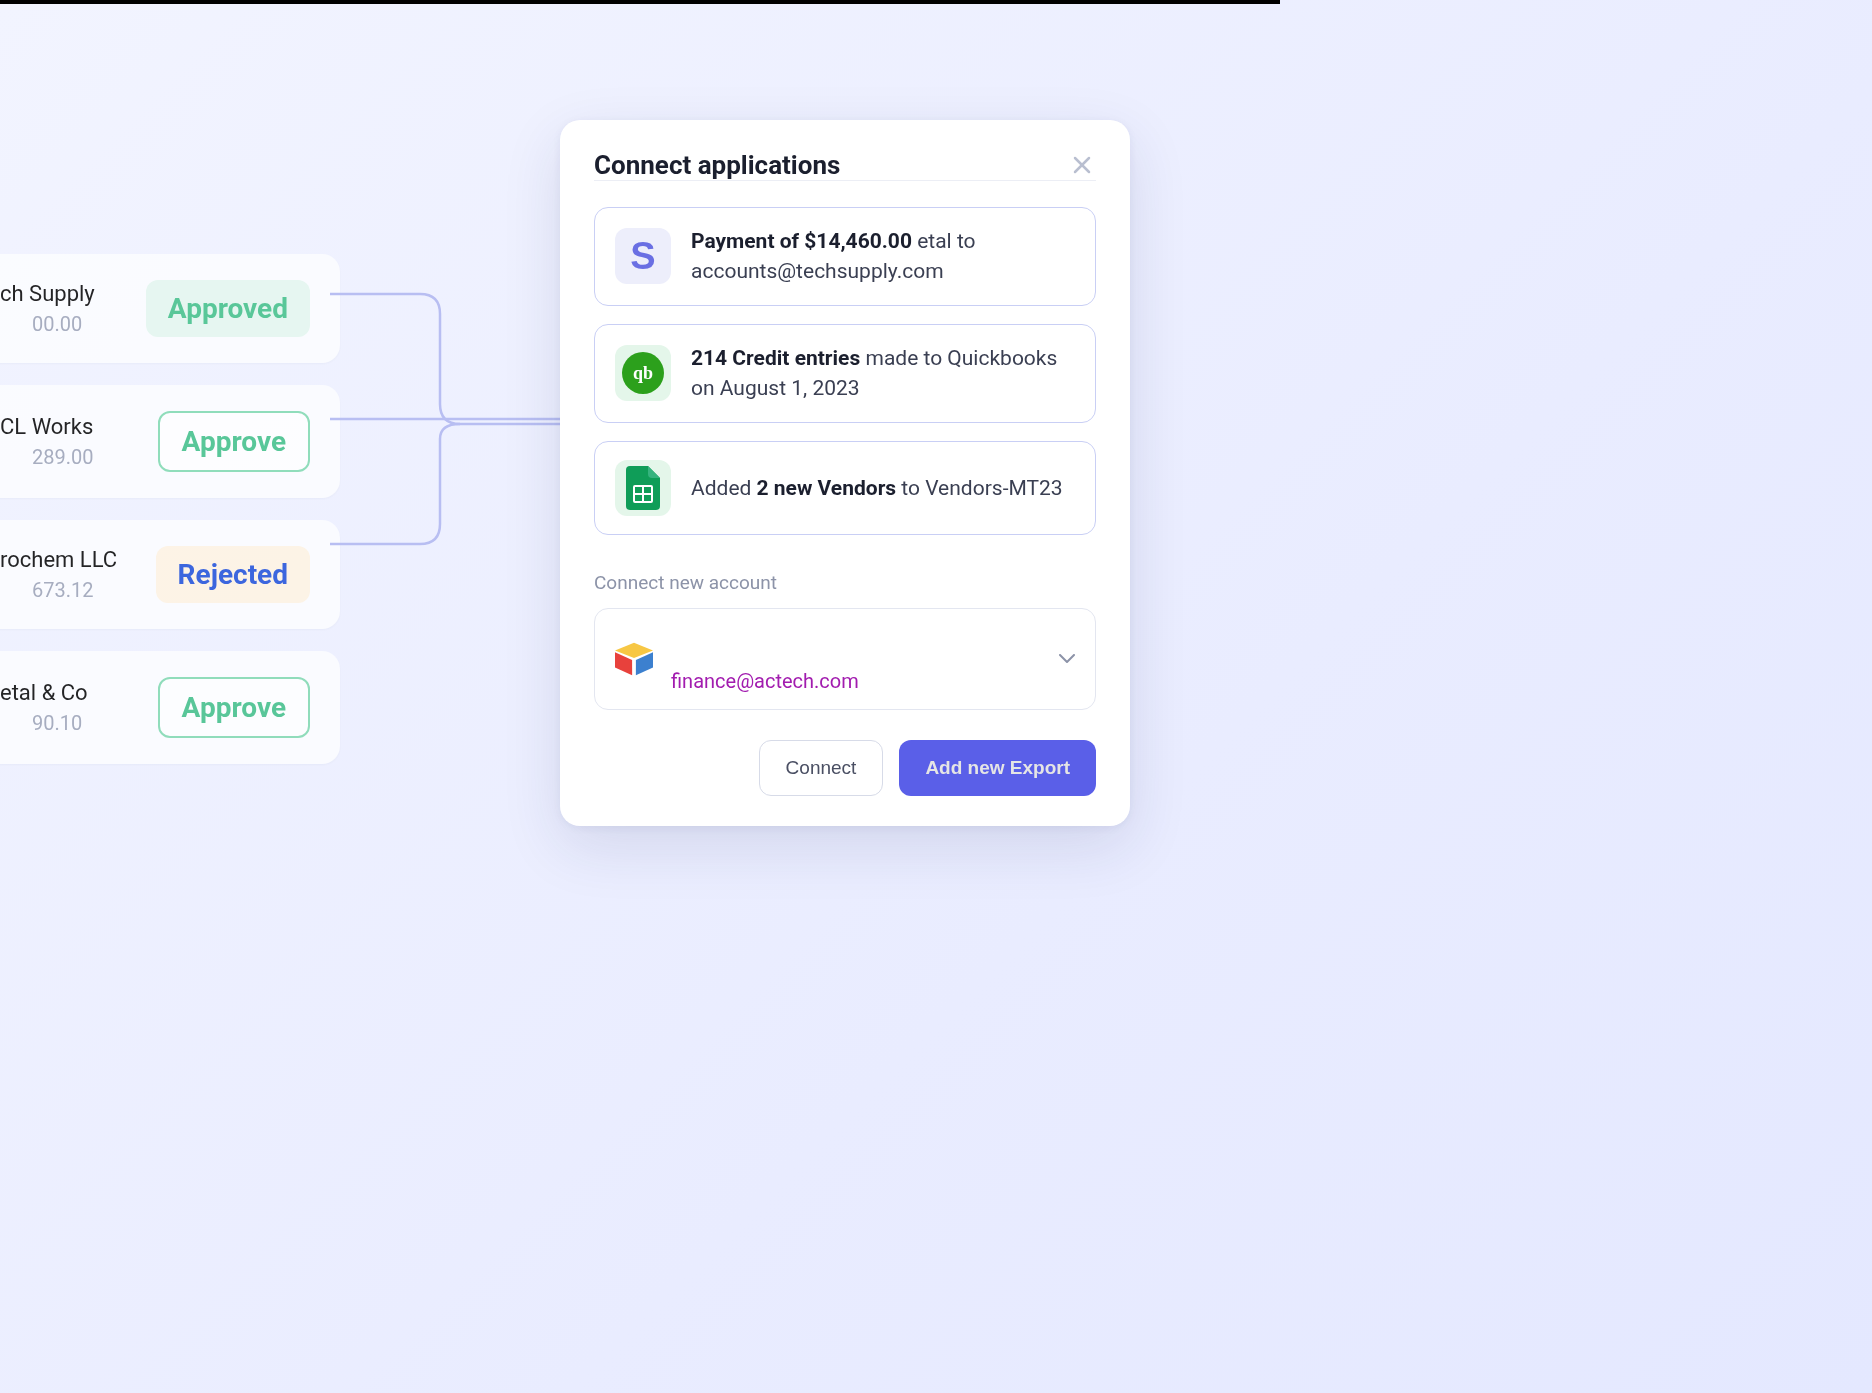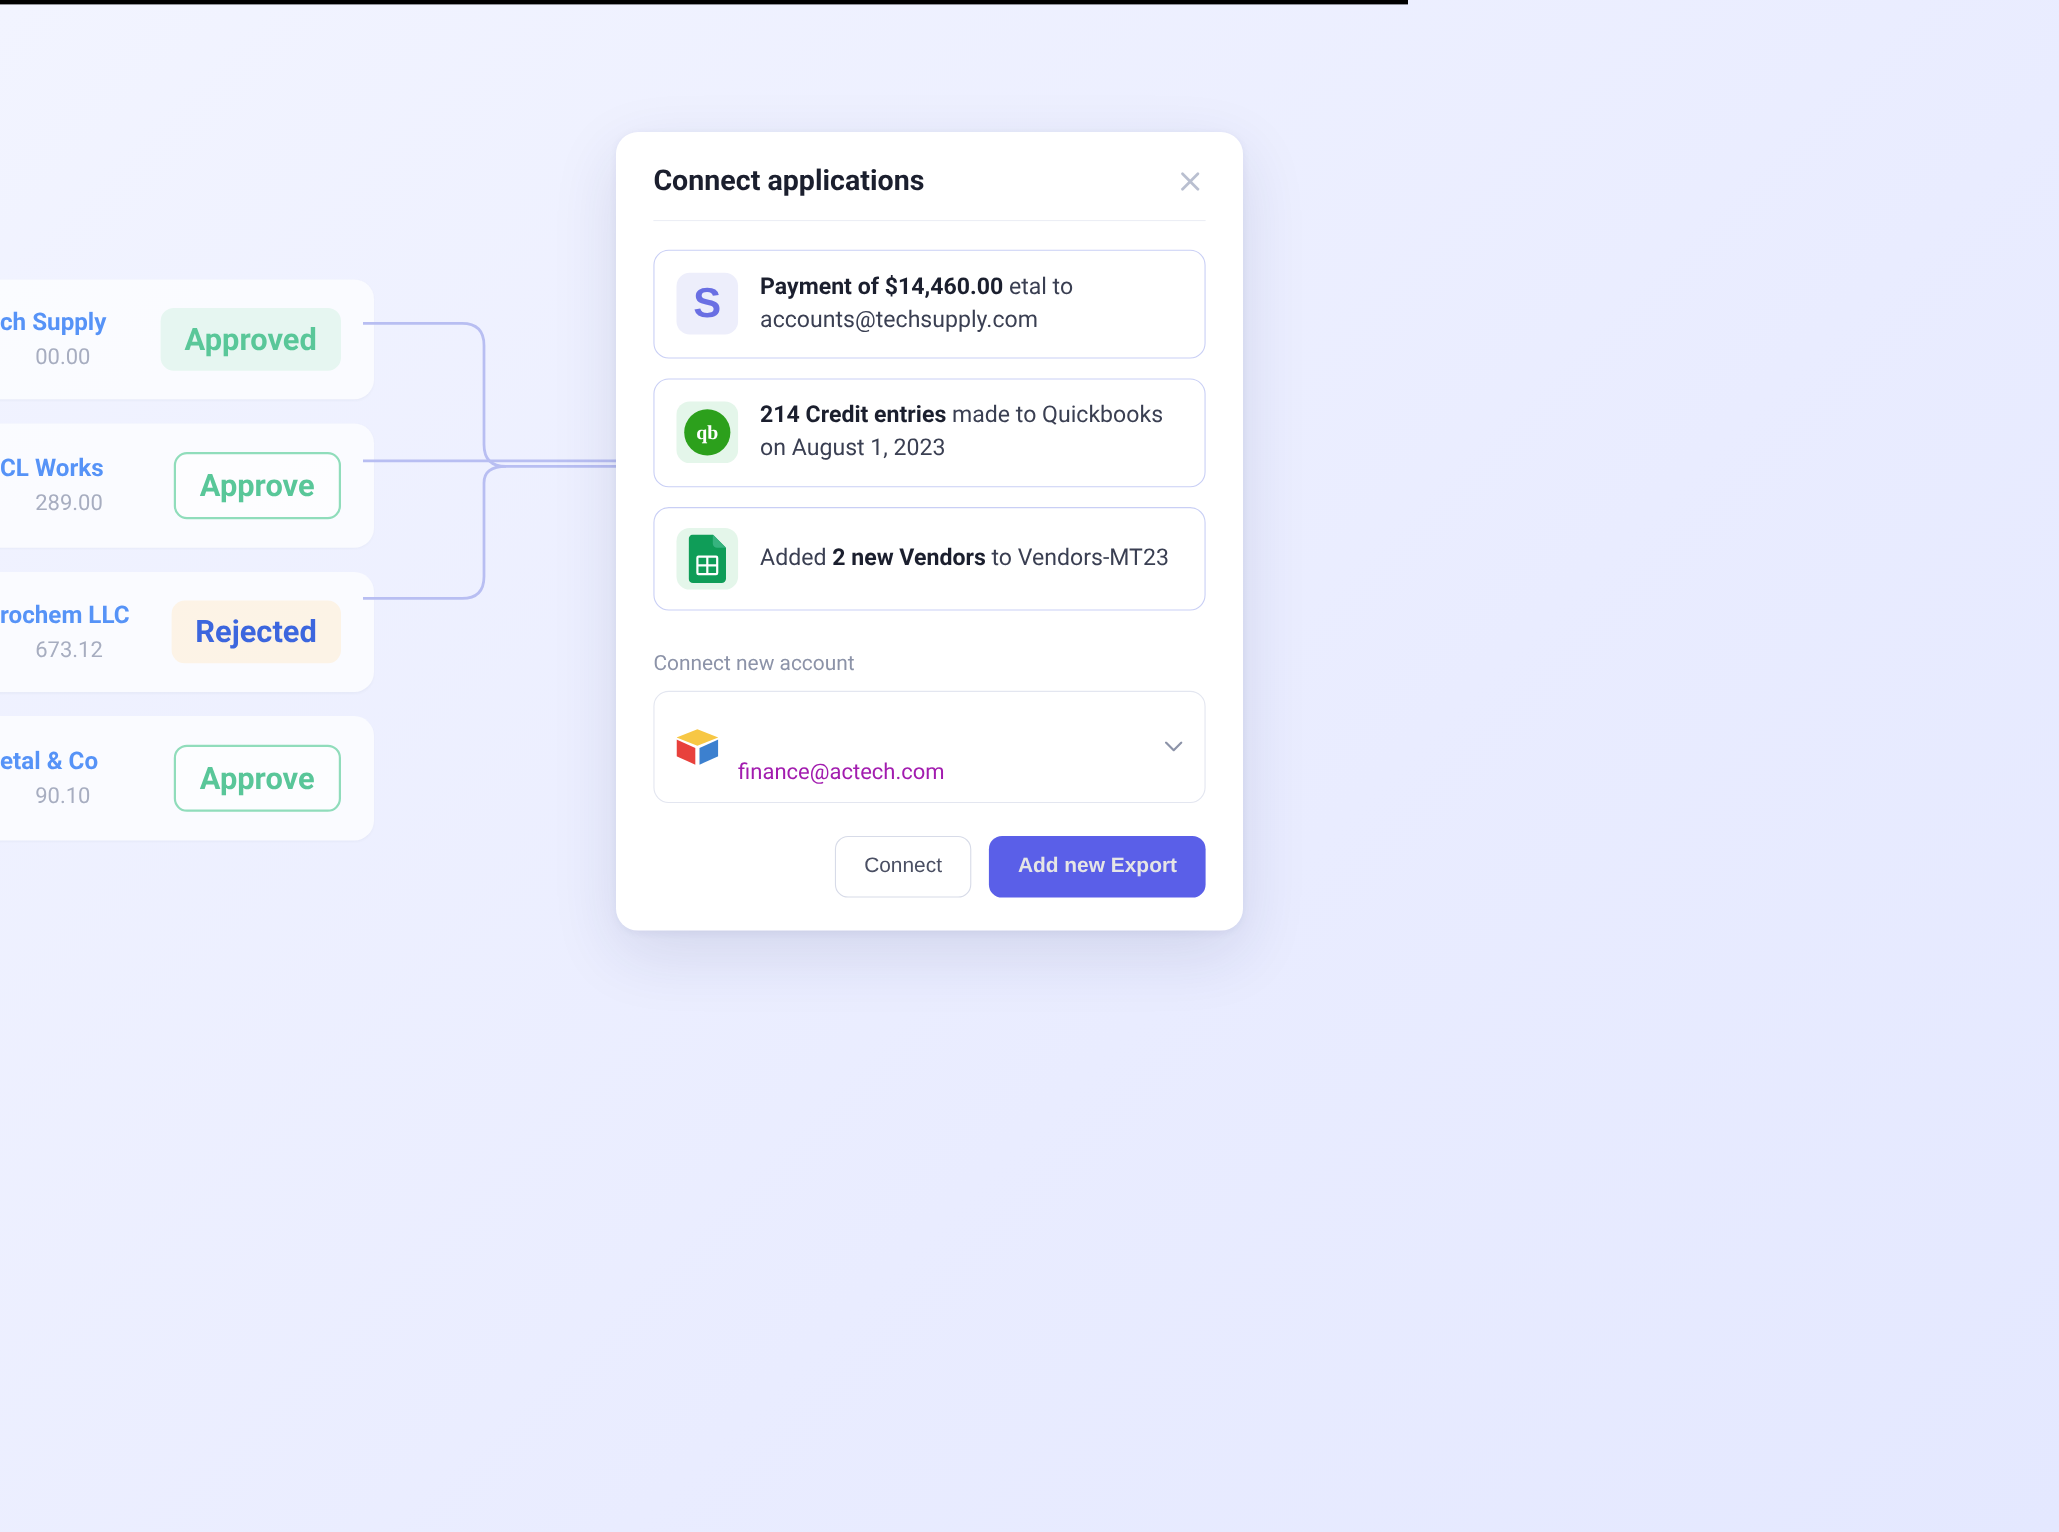--- a/index.html
+++ b/index.html
@@ -28,21 +28,21 @@
   .vendor-card {
     background: #fcfdff;
     border-radius: 18px;
     padding: 26px 30px 26px 80px;
     display: flex;
     align-items: center;
     justify-content: space-between;
     box-shadow: 0 1px 2px rgba(30,40,80,0.04);
   }
   .vendor-info { display:flex; flex-direction:column; gap:6px; }
-  .vendor-name { font-size: 22px; font-weight: 700; color: #3b82f6; }
+  .vendor-name { font-size: 22px; font-weight: 400; color: #000000; }
   .vendor-amount { font-size: 20px; color: #9aa1b5; margin-left: 32px; }
   .status-pill {
     padding: 12px 22px;
     border-radius: 12px;
     font-size: 28px;
     font-weight: 700;
   }
   .status-approved { background:#e4f7ee; color:#3fbf87; }
   .status-approve-btn { background:#fff; border:2px solid #7fd9af; color:#3fbf87; }
   .status-rejected { background:#fff3e1; color:#1d4ed8; }
@@ -67,21 +67,20 @@
     border-radius: 20px;
     box-shadow: 0 20px 60px rgba(30,40,100,0.12), 0 2px 8px rgba(30,40,100,0.06);
     padding: 30px 34px 30px 34px;
     display:flex;
     flex-direction:column;
   }
   .modal-header {
     display:flex;
     justify-content:space-between;
     align-items:center;
-    padding-bottom: 20px;
     border-bottom: 1px solid #eceef5;
     margin-bottom: 26px;
   }
   .modal-title { font-size: 26px; font-weight: 700; color:#1b1f2e; }
   .close-x { width:28px; height:28px; color:#b9bfd0; cursor:pointer; display:flex; align-items:center; justify-content:center; }
   .close-x svg { width:20px; height:20px; }
 
   .app-card {
     border: 1.5px solid #c9cff5;
     border-radius: 14px;

